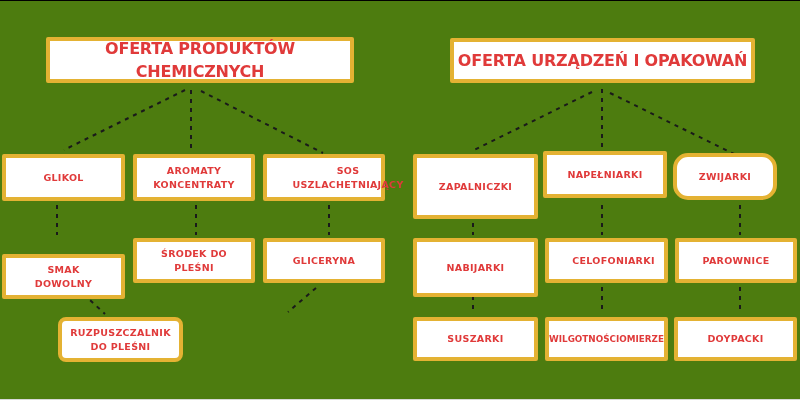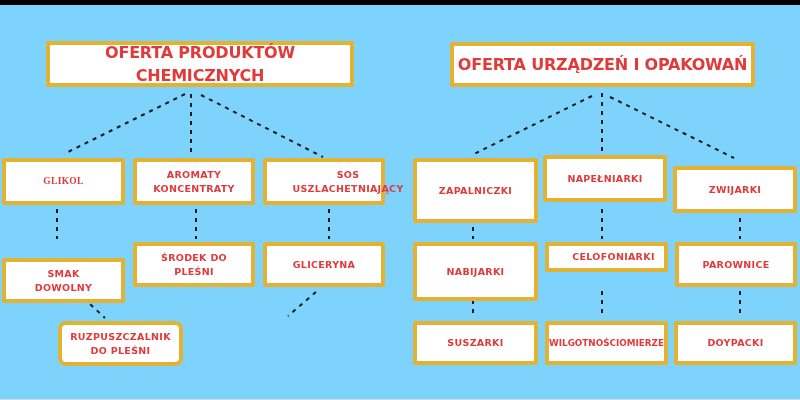--- a/index.html
+++ b/index.html
@@ -5,22 +5,22 @@
   html, body {
     margin: 0;
     padding: 0;
     background: #ffffff;
     font-family: "DejaVu Sans", "Liberation Sans", sans-serif;
   }
   #stage {
     position: relative;
     width: 800px;
     height: 400px;
-    background: #7dd3fc;
-    border-top: 5px solid #000000;
+    background: #4d7c0f;
+    border-top: 1px solid #000000;
     border-bottom: 1px solid #d8d8d8;
     box-sizing: border-box;
     overflow: hidden;
   }
   #connectors {
     position: absolute;
     left: 0; top: 0;
     width: 800px; height: 400px;
     pointer-events: none;
   }
@@ -78,37 +78,37 @@
     <line class="connector" x1="610" y1="92" x2="734" y2="153"></line>
     <line class="connector" x1="473" y1="204" x2="473" y2="234"></line>
     <line class="connector" x1="602" y1="204" x2="602" y2="234"></line>
     <line class="connector" x1="740" y1="204" x2="740" y2="234"></line>
     <line class="connector" x1="473" y1="286" x2="473" y2="313"></line>
     <line class="connector" x1="602" y1="286" x2="602" y2="313"></line>
     <line class="connector" x1="740" y1="286" x2="740" y2="313"></line>
   </svg>
 
   <div class="node title" style="left:46px;  top:36px;  width:308px; height:46px;">OFERTA PRODUKTÓW CHEMICZNYCH</div>
-  <div class="node" style="left:2px;   top:153px; width:123px; height:47px;font-family:Liberation Serif, serif;">GLIKOL</div>
+  <div class="node" style="left:2px;   top:153px; width:123px; height:47px;">GLIKOL</div>
   <div class="node" style="left:133px; top:153px; width:122px; height:47px;">AROMATY
 KONCENTRATY</div>
   <div class="node" style="left:263px; top:153px; width:122px; height:47px;padding-left:48px;">SOS
 USZLACHETNIAJĄCY</div>
   <div class="node" style="left:2px;   top:237px; width:123px; height:45px;margin-top:16px;">SMAK
 DOWOLNY</div>
   <div class="node" style="left:133px; top:237px; width:122px; height:45px;">ŚRODEK DO
 PLEŚNI</div>
   <div class="node" style="left:263px; top:237px; width:122px; height:45px;">GLICERYNA</div>
   <div class="node" style="left:58px;  top:316px; width:125px; height:45px;border-radius:8px;">RUZPUSZCZALNIK
 DO PLEŚNI</div>
 
   <div class="node title" style="left:450px; top:37px;  width:305px; height:45px;">OFERTA URZĄDZEŃ I OPAKOWAŃ</div>
   <div class="node" style="left:413px; top:153px; width:125px; height:65px;">ZAPALNICZKI</div>
   <div class="node" style="left:543px; top:150px; width:124px; height:47px;">NAPEŁNIARKI</div>
-  <div class="node" style="left:673px; top:161px; width:124px; height:47px;">ZWIJARKI</div>
+  <div class="node" style="left:673px; top:152px; width:104px; height:47px;border-radius:15px;">ZWIJARKI</div>
   <div class="node" style="left:413px; top:237px; width:125px; height:59px;">NABIJARKI</div>
-  <div class="node" style="left:545px; top:237px; width:123px; height:30px;padding-left:14px;">CELOFONIARKI</div>
+  <div class="node" style="left:545px; top:237px; width:123px; height:45px;padding-left:14px;">CELOFONIARKI</div>
   <div class="node" style="left:675px; top:237px; width:122px; height:45px;">PAROWNICE</div>
   <div class="node" style="left:413px; top:316px; width:125px; height:44px;">SUSZARKI</div>
   <div class="node tight" style="left:545px; top:316px; width:123px; height:44px;">WILGOTNOŚCIOMIERZE</div>
   <div class="node" style="left:674px; top:316px; width:123px; height:44px;">DOYPACKI</div>
 
 </div>
 
 </body></html>

